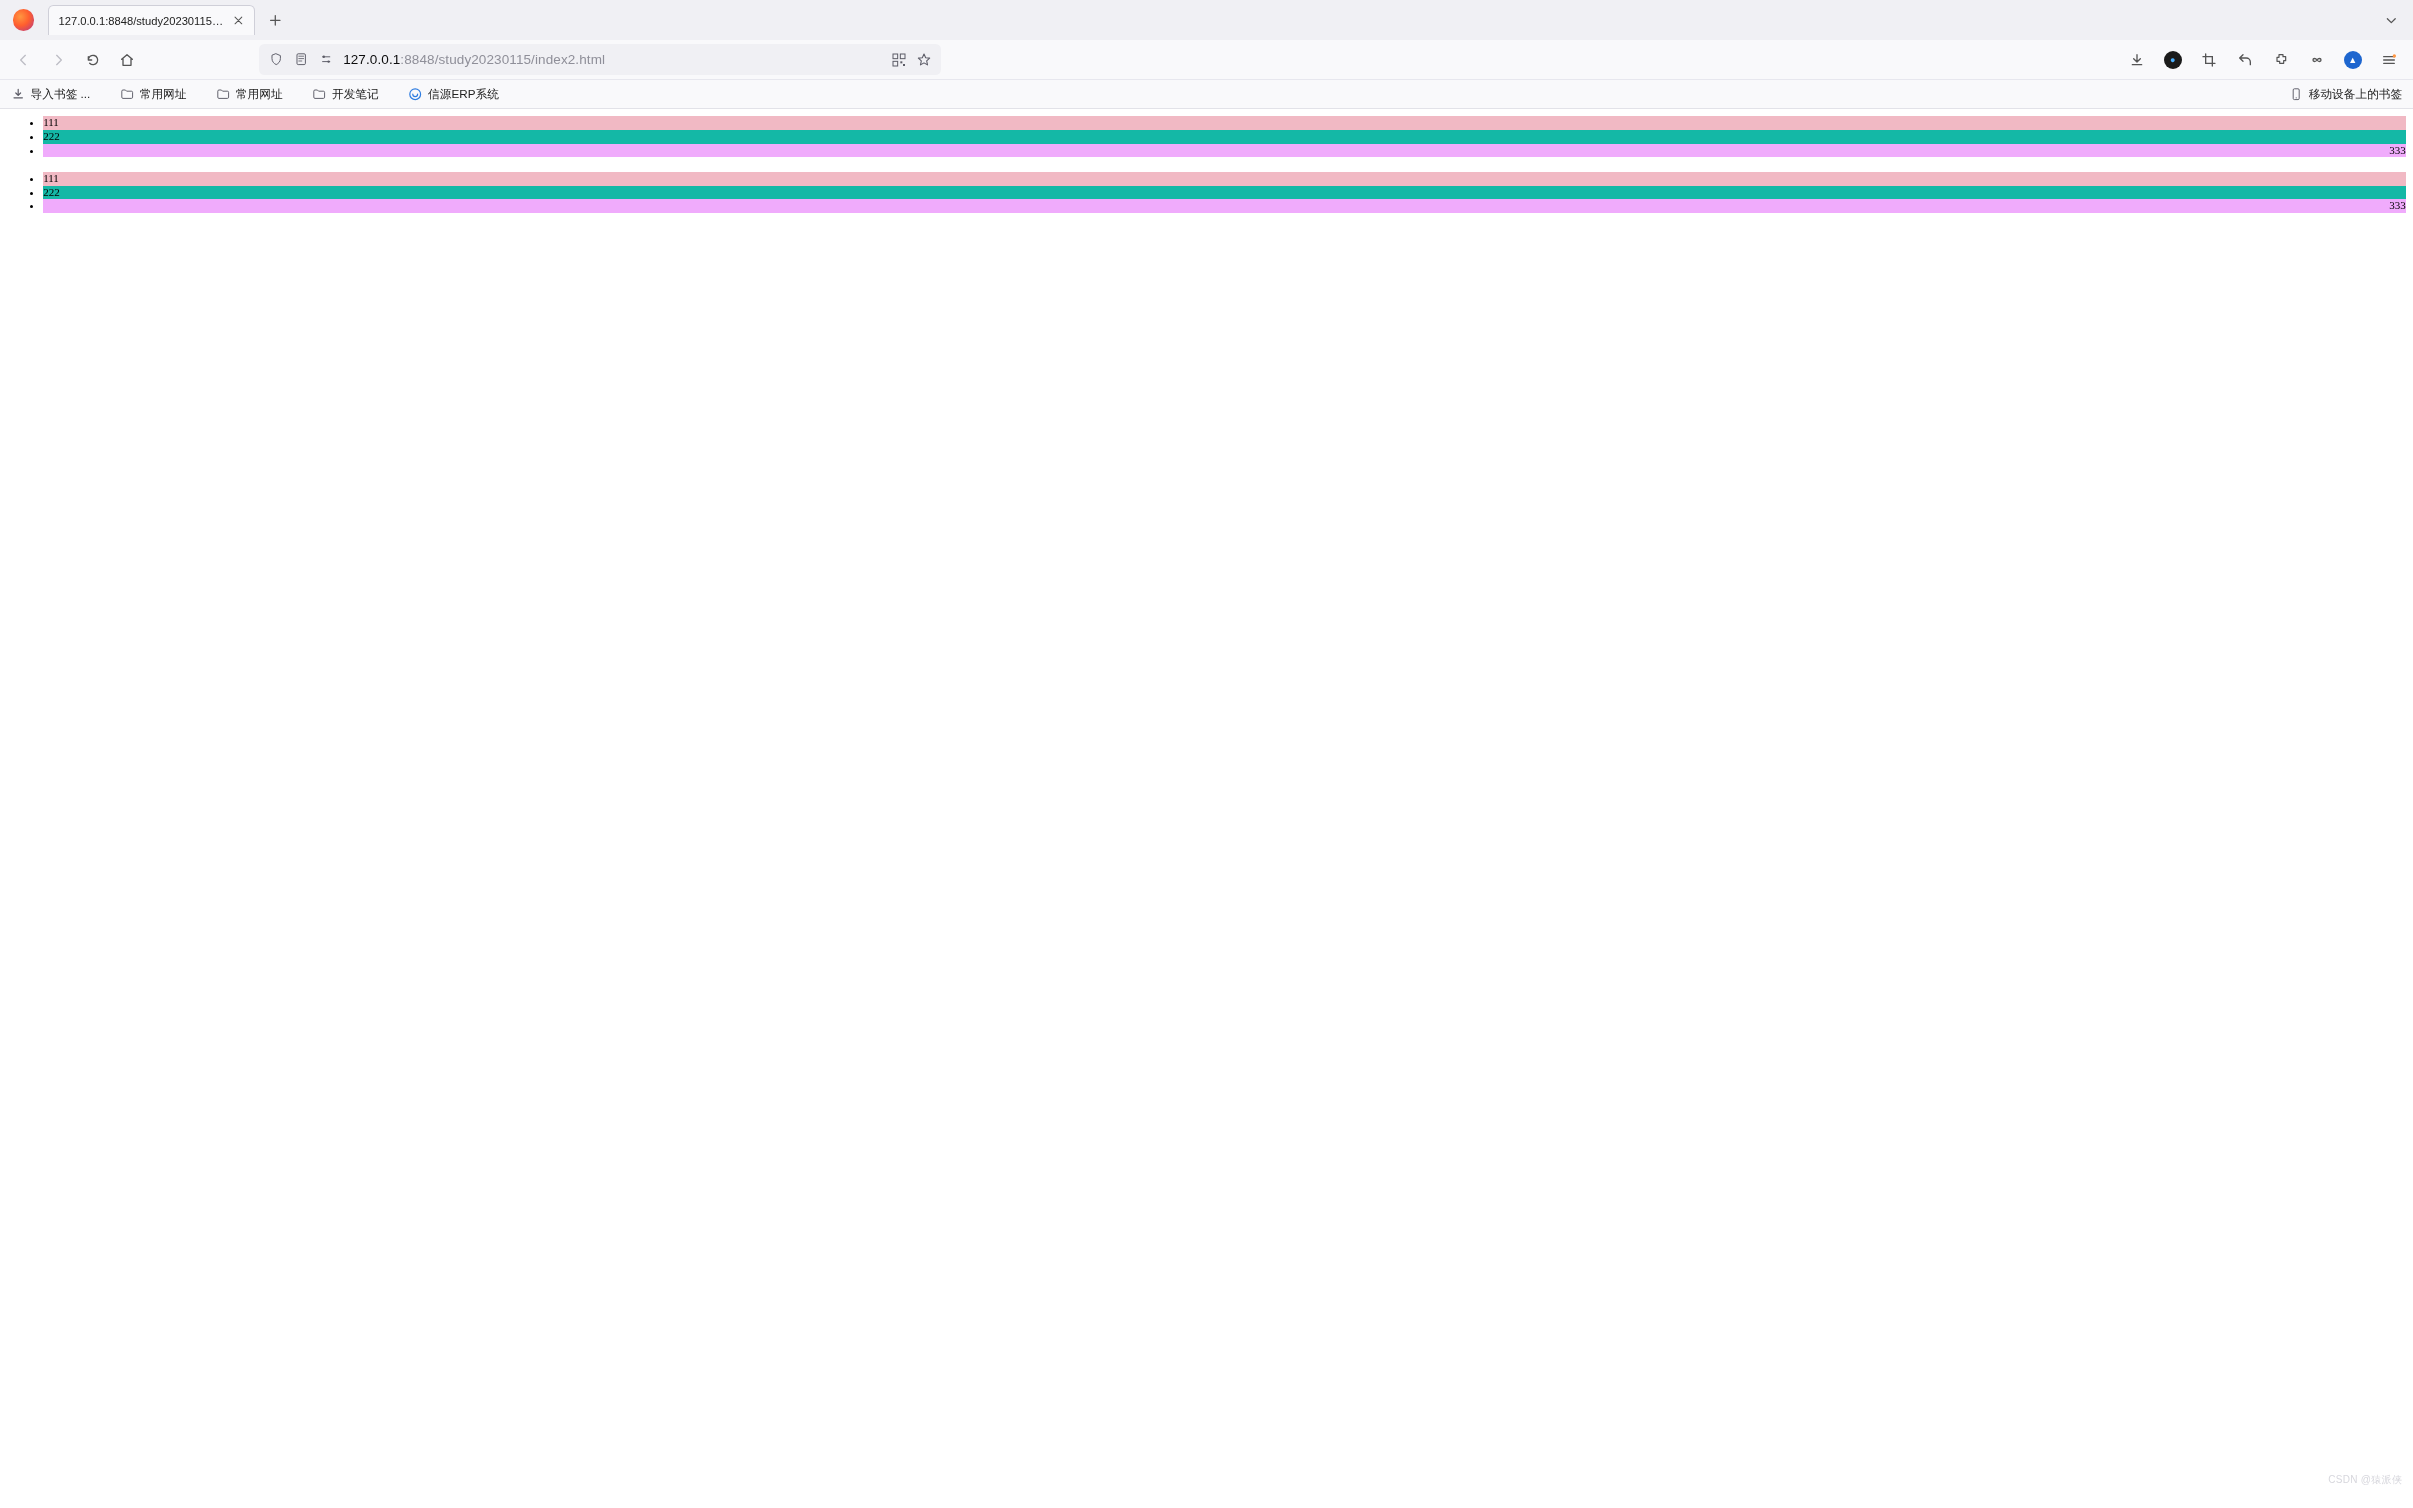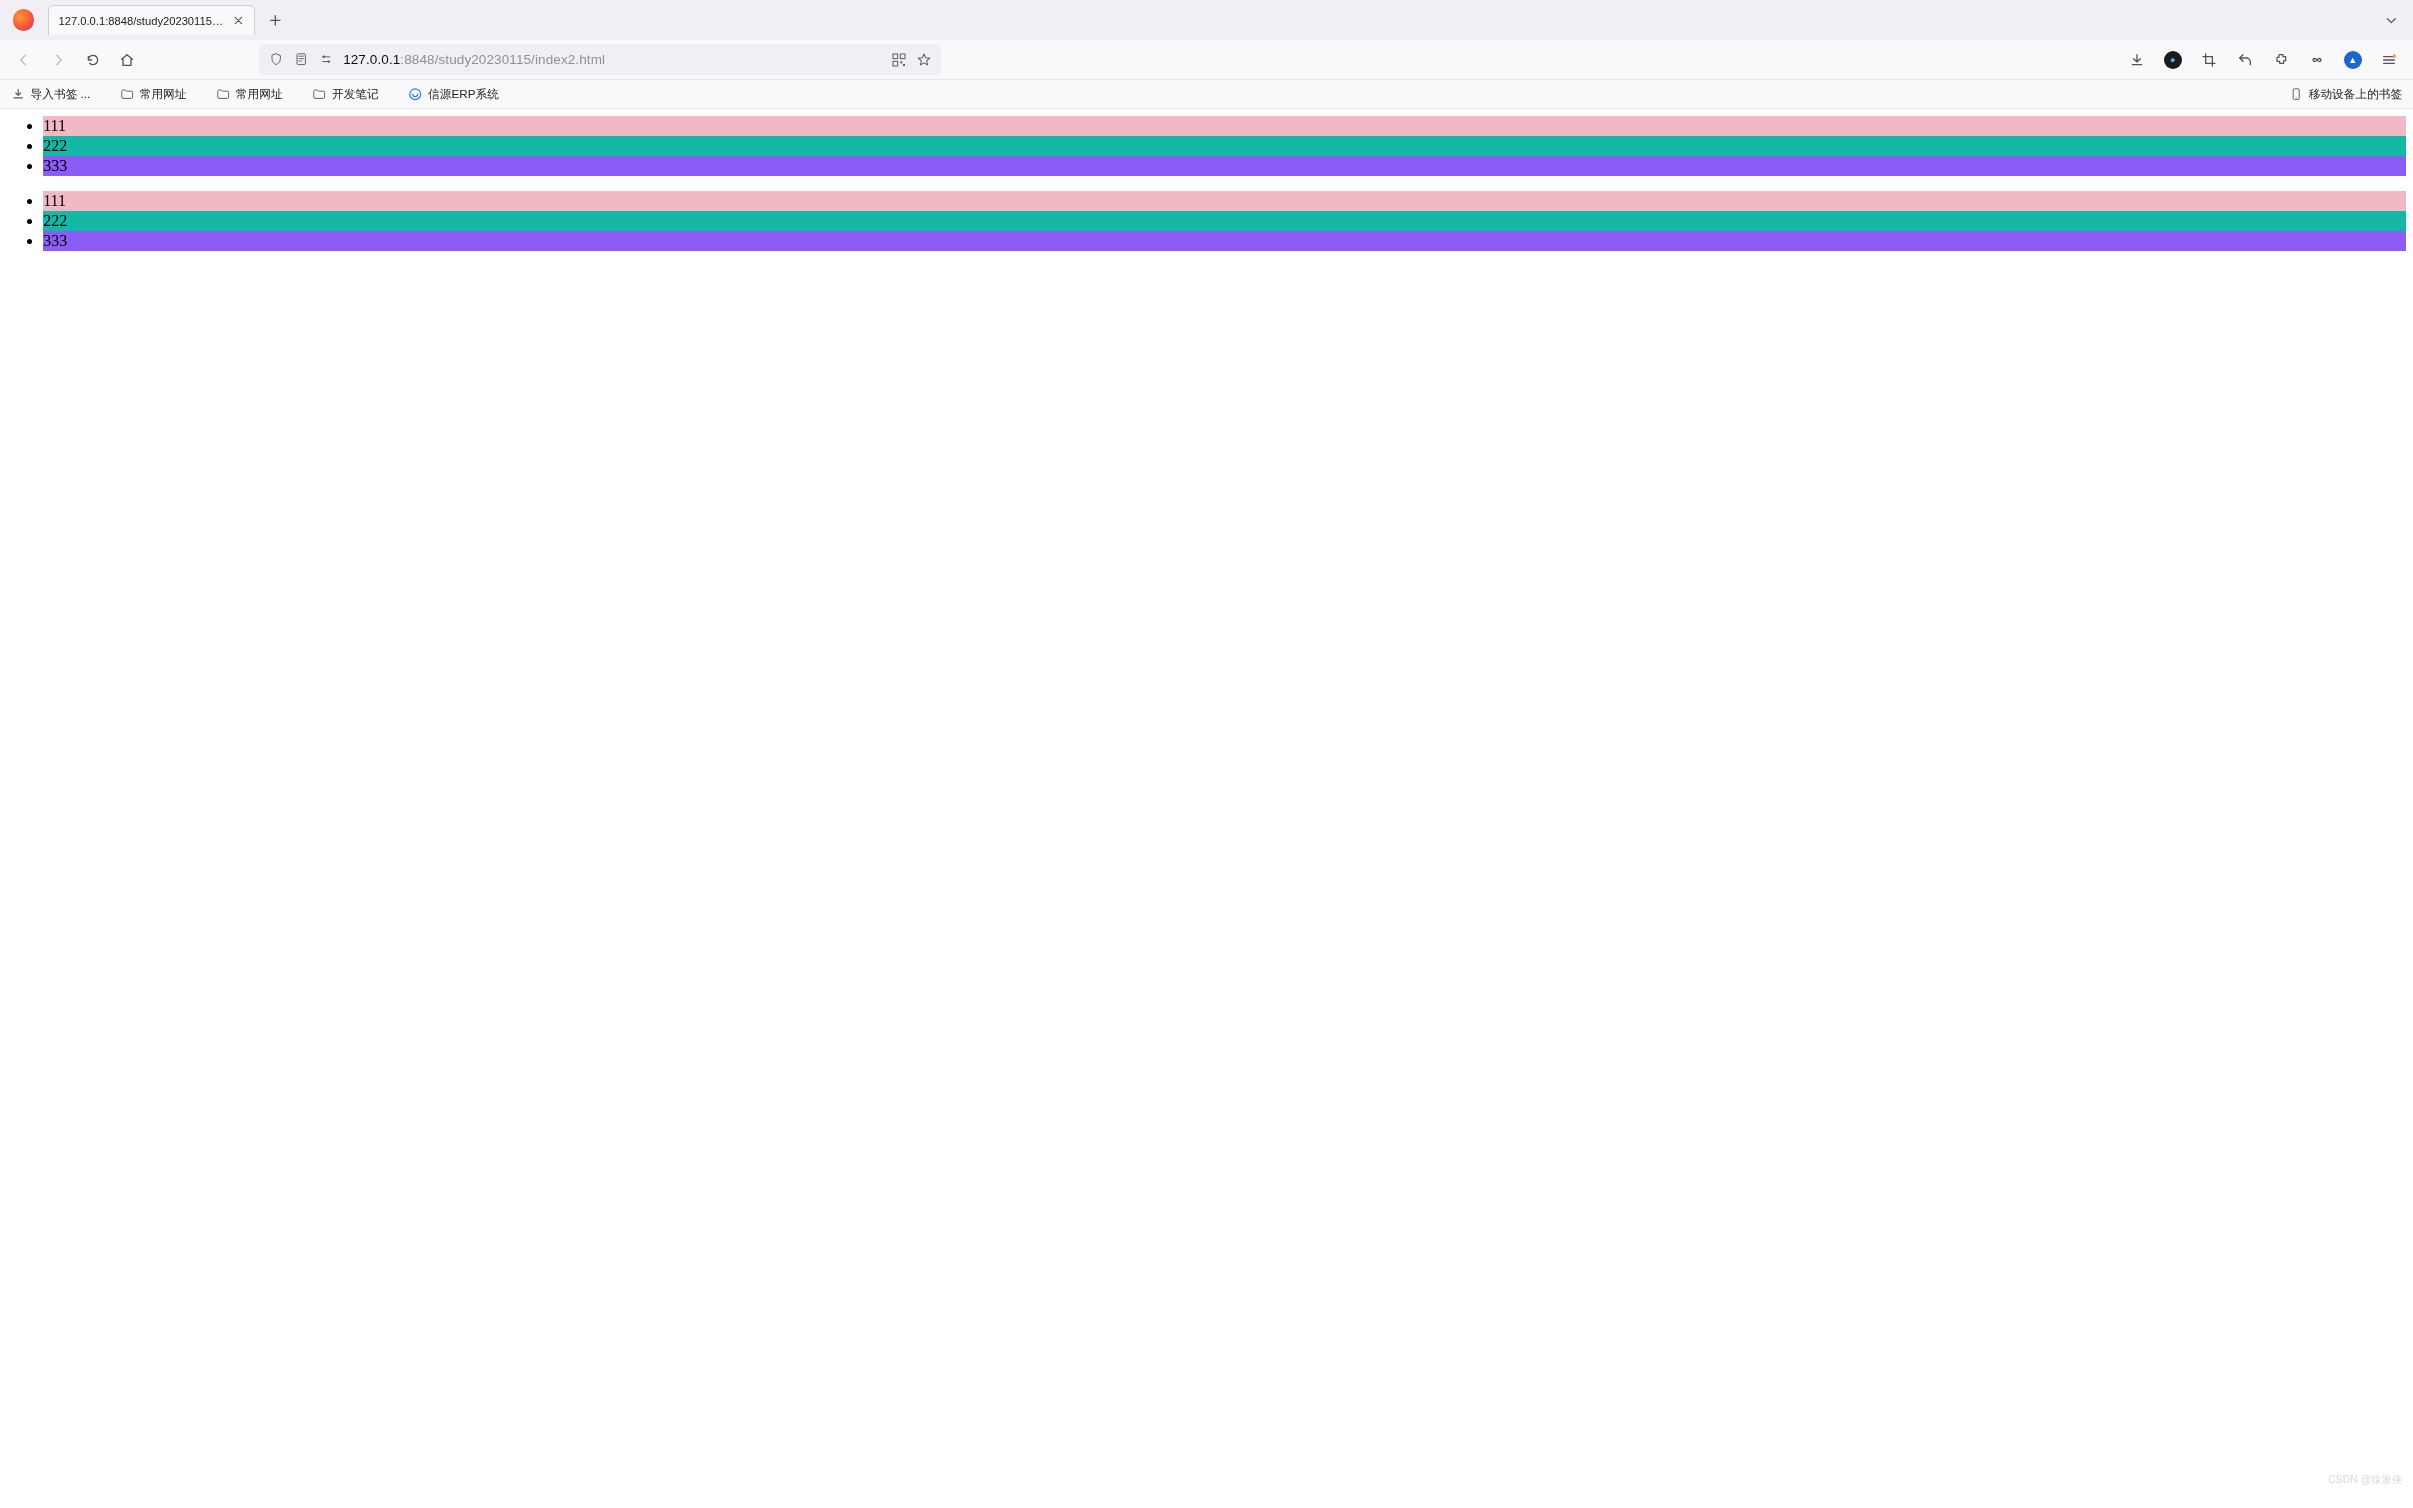--- a/index.html
+++ b/index.html
@@ -32,25 +32,25 @@
     .ext-circle { width: 18px; height: 18px; border-radius: 50%; display: flex; align-items: center; justify-content: center; font-size: 9px; }
 
     
     .bmbar { display: flex; align-items: center; height: 29px; background: #f9f9fb; border-bottom: 0.9px solid #e2e2e8; padding: 0 9px; gap: 26px; font-size: 11.7px; color: #222; }
     .bm-item { display: flex; align-items: center; gap: 5.4px; cursor: pointer; padding: 2.7px 1.8px; border-radius: 3.6px; }
     .bm-icon { width: 14.4px; height: 14.4px; display: flex; align-items: center; justify-content: center; color: #5b5b66; }
     .bm-spacer { flex: 1; }
 
     
     .content { padding: 7.2px; }
-    .content ul { list-style: disc; padding-left: 36px; margin-bottom: 14.4px; font-size: 16px; font-family: Times, "Times New Roman", serif; }
+    .content ul { list-style: disc; padding-left: 36px; margin-bottom: 14.4px; font-size: 11px; font-family: Times, "Times New Roman", serif; }
     .content ul li { line-height: 1.25; }
     .row-pink { background: #f1b9c4; }
     .row-green { background: #14b8a6; }
-    .row-yellow { background: #8b5cf6; }
+    .row-yellow { background: #f0abfc; text-align: right; }
 
     .watermark { position: fixed; right: 10.8px; bottom: 21px; font-size: 10px; color: #d7d7dd; letter-spacing: 0.3px; user-select: none; }
   </style>
 </head>
 <body>
 
 <div class="tabbar">
   <div class="firefox-brand"></div>
   <div class="tab">
     <span class="tab-title">127.0.0.1:8848/study20230115/index2.html</span>

